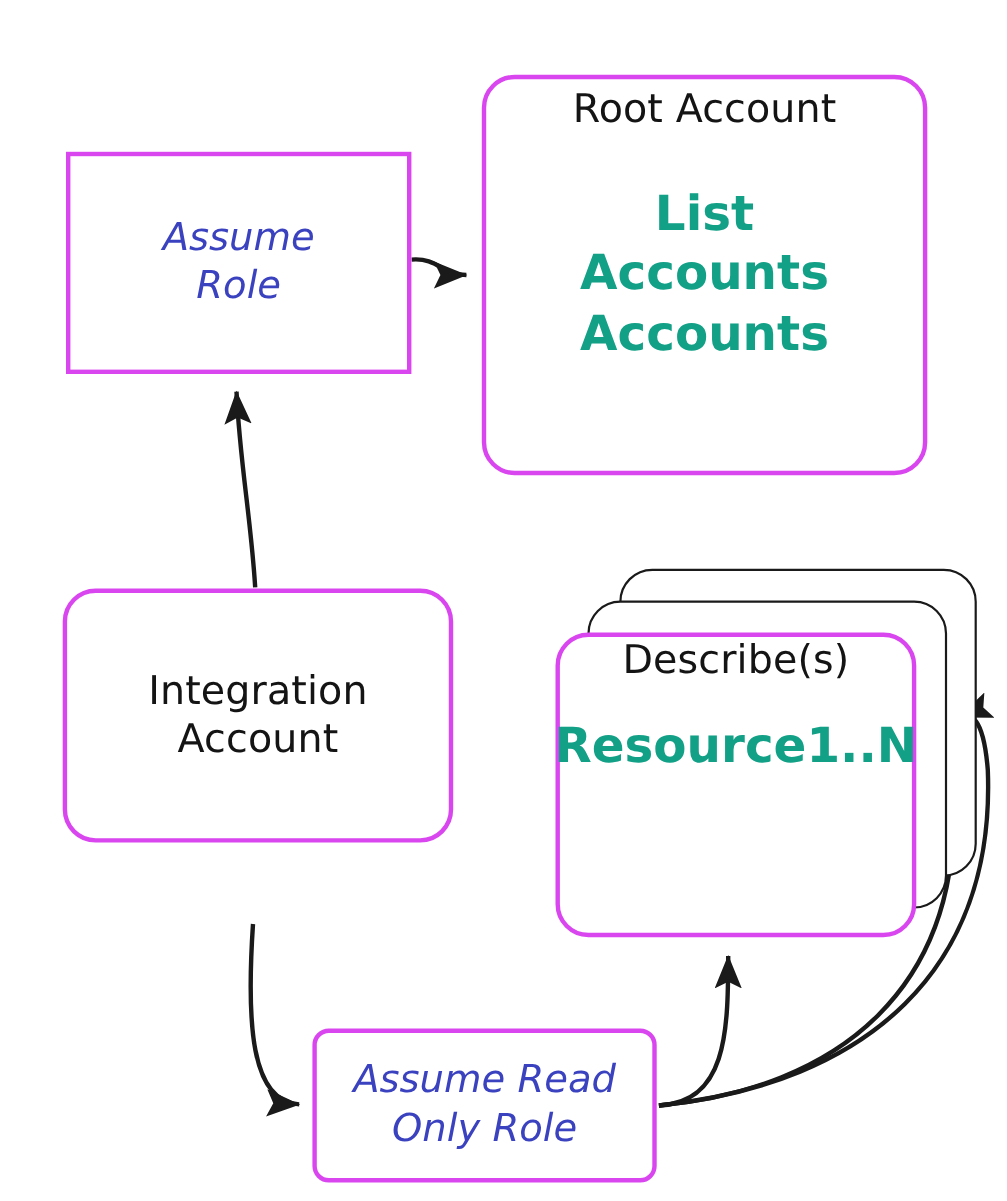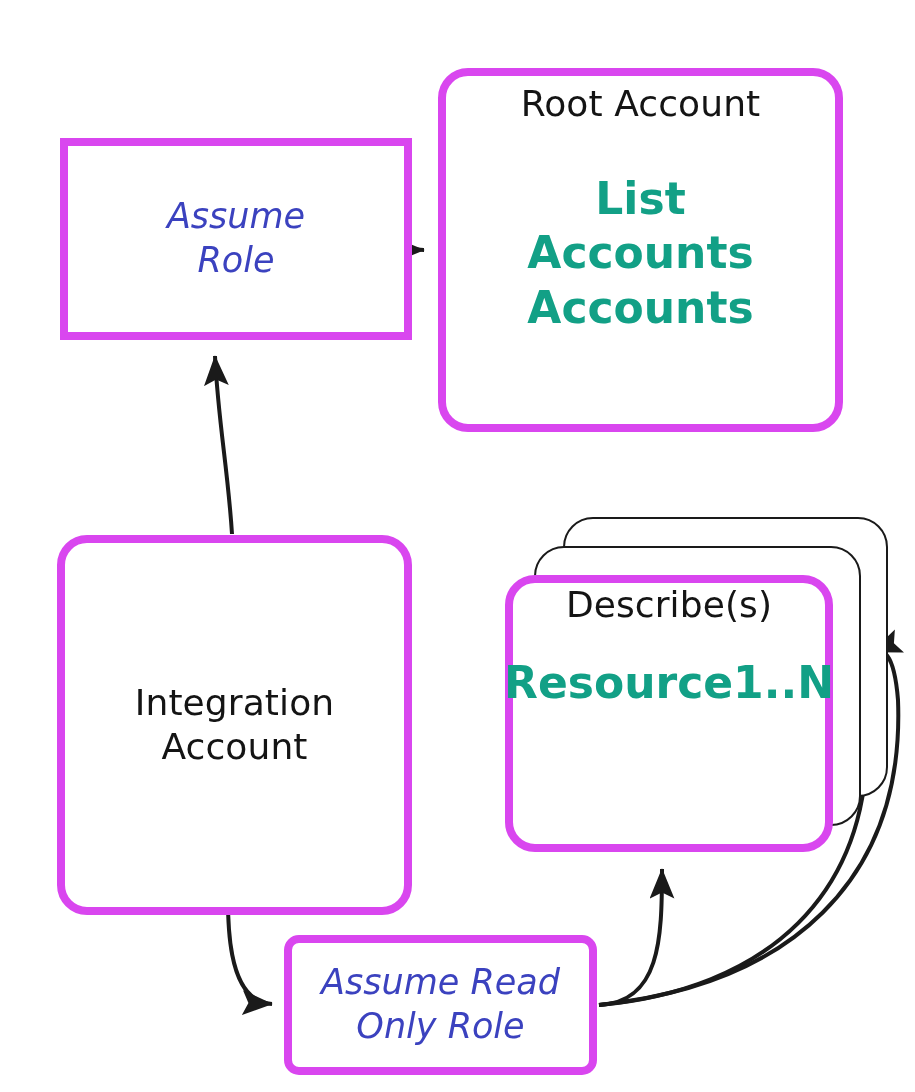--- a/index.html
+++ b/index.html
@@ -20,21 +20,21 @@
   svg.layer {
     position: absolute;
     left: 0;
     top: 0;
     width: 915px;
     height: 1092px;
   }
   .node {
     position: absolute;
     box-sizing: border-box;
-    border: 8px solid #d946ef;
+    border: 4px solid #d946ef;
     background: #ffffff;
     display: flex;
     flex-direction: column;
     align-items: center;
     justify-content: center;
     text-align: center;
   }
   .node.rounded { border-radius: 30px; }
   .node.rect { border-radius: 0; }
   .stack-ghost {
@@ -90,33 +90,33 @@
     <path d="M 599,1005 C 660,1002 662,940 662,869" fill="none" stroke="#1a1a1a" stroke-width="4" marker-end="url(#arrowhead)"></path>
 
     <path d="M 599,1005 C 760,990 880,900 866,710 C 862,678 852,676 844,680" fill="none" stroke="#1a1a1a" stroke-width="4" marker-end="url(#arrowhead)"></path>
 
     <path d="M 599,1005 C 790,985 905,880 898,700 C 894,650 882,648 872,652" fill="none" stroke="#1a1a1a" stroke-width="4" marker-end="url(#arrowhead)"></path>
   </svg>
 
   <div class="stack-ghost" style="left:563px; top:517px; width:325px; height:280px;"></div>
   <div class="stack-ghost" style="left:534px; top:546px; width:327px; height:280px;"></div>
 
-  <div class="node rect" style="left:60px; top:138px; width:352px; height:202px;">
+  <div class="node rect" style="left:60px; top:138px; width:314px; height:202px;">
     <div class="role-text">Assume</div>
     <div class="role-text">Role</div>
   </div>
 
   <div class="node rounded" style="left:438px; top:68px; width:405px; height:364px; justify-content:flex-start;">
     <div class="title-text root-title">Root Account</div>
     <div class="accent-text root-accent">List</div>
     <div class="accent-text">Accounts</div>
     <div class="accent-text">Accounts</div>
   </div>
 
-  <div class="node rounded" style="left:57px; top:535px; width:355px; height:380px;">
+  <div class="node rounded" style="left:57px; top:535px; width:355px; height:231px;">
     <div class="title-text">Integration</div>
     <div class="title-text">Account</div>
   </div>
 
   <div class="node rounded" style="left:505px; top:575px; width:328px; height:277px; justify-content:flex-start;">
     <div class="title-text">Describe(s)</div>
     <div class="accent-text member-accent">Resource1..N</div>
   </div>
 
   <div class="node rect" style="left:284px; top:935px; width:313px; height:140px;border-radius:15px;">

